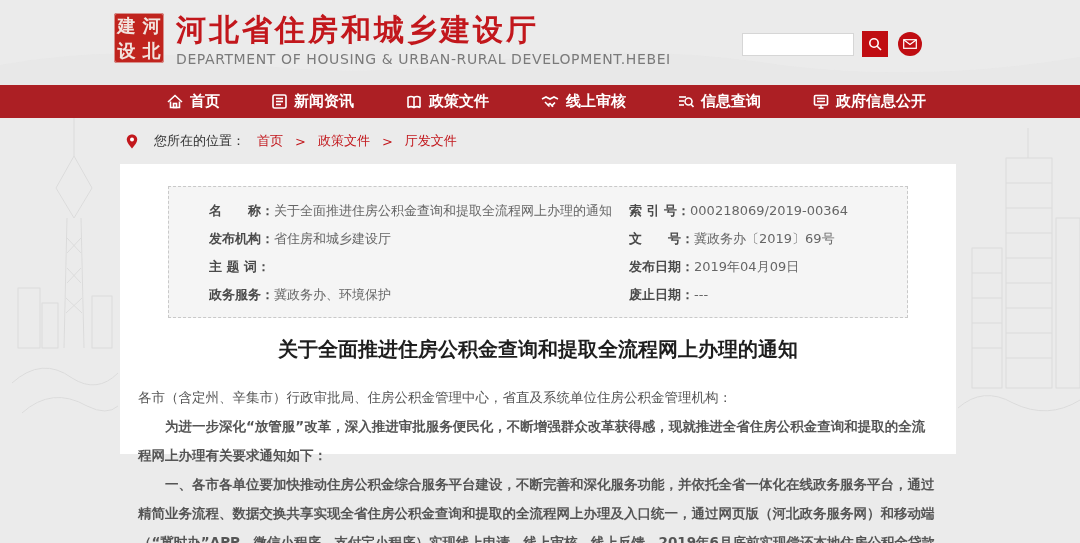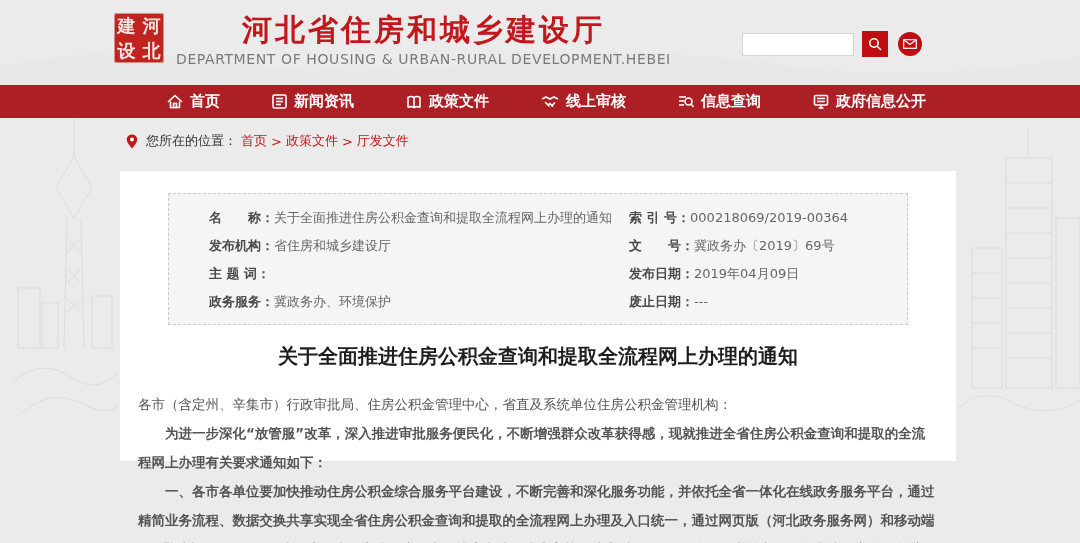--- a/index.html
+++ b/index.html
@@ -13,47 +13,47 @@
   .mountains path { fill:#e3e3e3; stroke:none; }
 
   
   .header { position:absolute; left:0; top:0; width:1080px; height:85px; }
   .seal { position:absolute; left:114px; top:13px; width:50px; height:50px; background:#c0241e;
           display:grid; grid-template-columns:1fr 1fr; grid-template-rows:1fr 1fr;
           border-radius:3px; box-shadow:0 0 0 1px #d8908c inset; }
   .seal span { display:flex; align-items:center; justify-content:center; color:#f2e4de;
                font-size:18px; font-weight:bold; line-height:1; }
   .title-block { position:absolute; left:176px; top:13px; }
-  .site-title { font-size:30px; font-weight:bold; color:#c2171c; letter-spacing:3px; line-height:34px;text-align:center; }
+  .site-title { font-size:30px; font-weight:bold; color:#c2171c; letter-spacing:3px; line-height:34px; }
   .site-subtitle { font-size:14px; color:#7a7a7a; letter-spacing:.6px; margin-top:4px; }
   .search-area { position:absolute; left:742px; top:31px; display:flex; align-items:center; }
   .search-input { width:112px; height:23px; border:1px solid #d6d6d6; background:#fff; outline:none;
                   font-size:12px; padding:0 6px; }
   .search-btn { width:26px; height:26px; background:#c00d12; border:none; margin-left:8px;
                 display:flex; align-items:center; justify-content:center; cursor:pointer; }
   .mail-btn { width:24px; height:24px; border-radius:50%; background:#c00d12; border:none; margin-left:10px;
               display:flex; align-items:center; justify-content:center; cursor:pointer; }
 
   
   .navbar { position:absolute; left:0; top:85px; width:1080px; height:33px; background:#ac1f24;
             display:flex; align-items:center; padding-left:167px; gap:52px; }
   .nav-item { display:flex; align-items:center; gap:7px; color:#fff; font-size:15px; font-weight:bold;
               cursor:pointer; white-space:nowrap; }
   .nav-item svg { display:block; }
   .nav-item svg * { stroke:#fff; fill:none; stroke-width:1.6; }
 
   
-  .breadcrumb { position:absolute; left:126px; top:132px; display:flex; align-items:center; gap:4px;
+  .breadcrumb { position:absolute; left:126px; top:132px; display:flex; align-items:center; gap:12px;
                 font-size:13px; color:#333; }
   .crumb-pin { margin-right:4px; }
   .crumb-link { color:#c2171c; text-decoration:none; cursor:pointer; }
   .crumb-sep { color:#c2171c; }
 
   
-  .panel { position:absolute; left:120px; top:171px; width:836px; height:290px; background:#fff; }
+  .panel { position:absolute; left:120px; top:164px; width:836px; height:290px; background:#fff; }
   .info-box { margin:22px auto 0; width:740px; border:1px dashed #c9c9c9; background:#f5f5f5;
               padding:10px 0 8px 40px; }
   .info-grid { display:grid; grid-template-columns:420px 1fr; }
   .info-cell { font-size:13px; line-height:28px; white-space:nowrap; overflow:hidden; }
   .info-label { font-weight:bold; color:#4a4a4a; }
   .info-value { color:#666; }
   .doc-title { margin-top:18px; text-align:center; font-size:20px; font-weight:bold; color:#1e1e1e; }
   .doc-body { margin:20px 18px 0; font-size:13.5px; color:#555; line-height:29px; }
   .doc-body p.indent { text-indent:2em;font-weight:bold; }
 </style>

